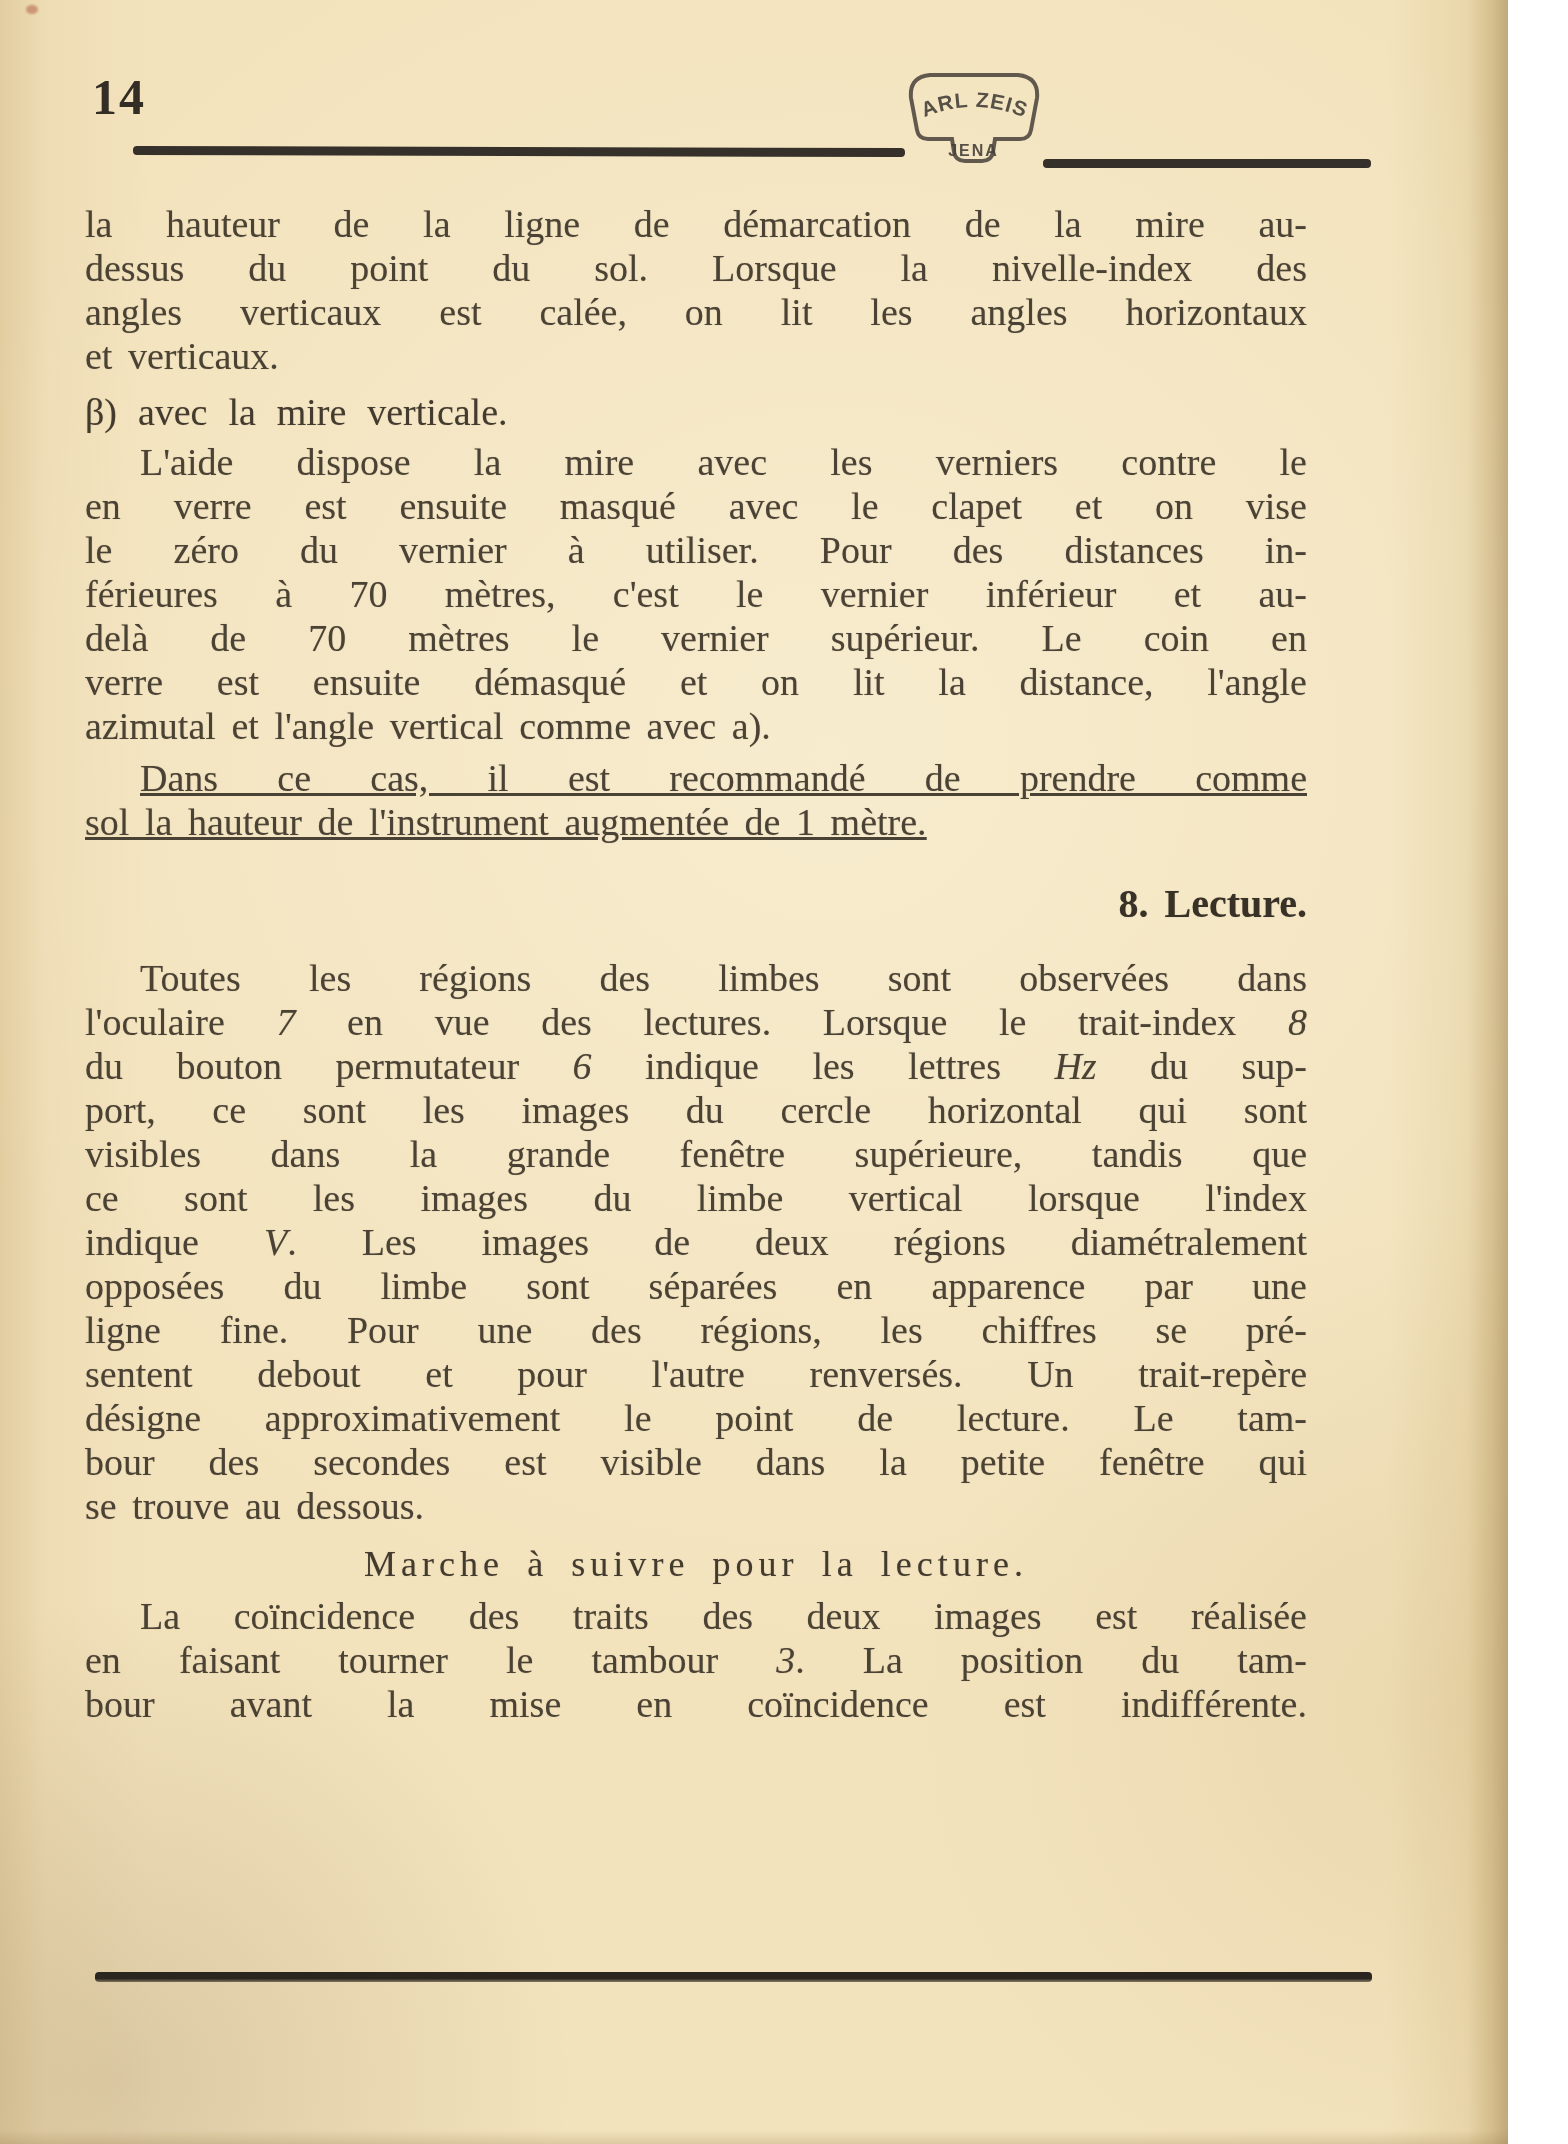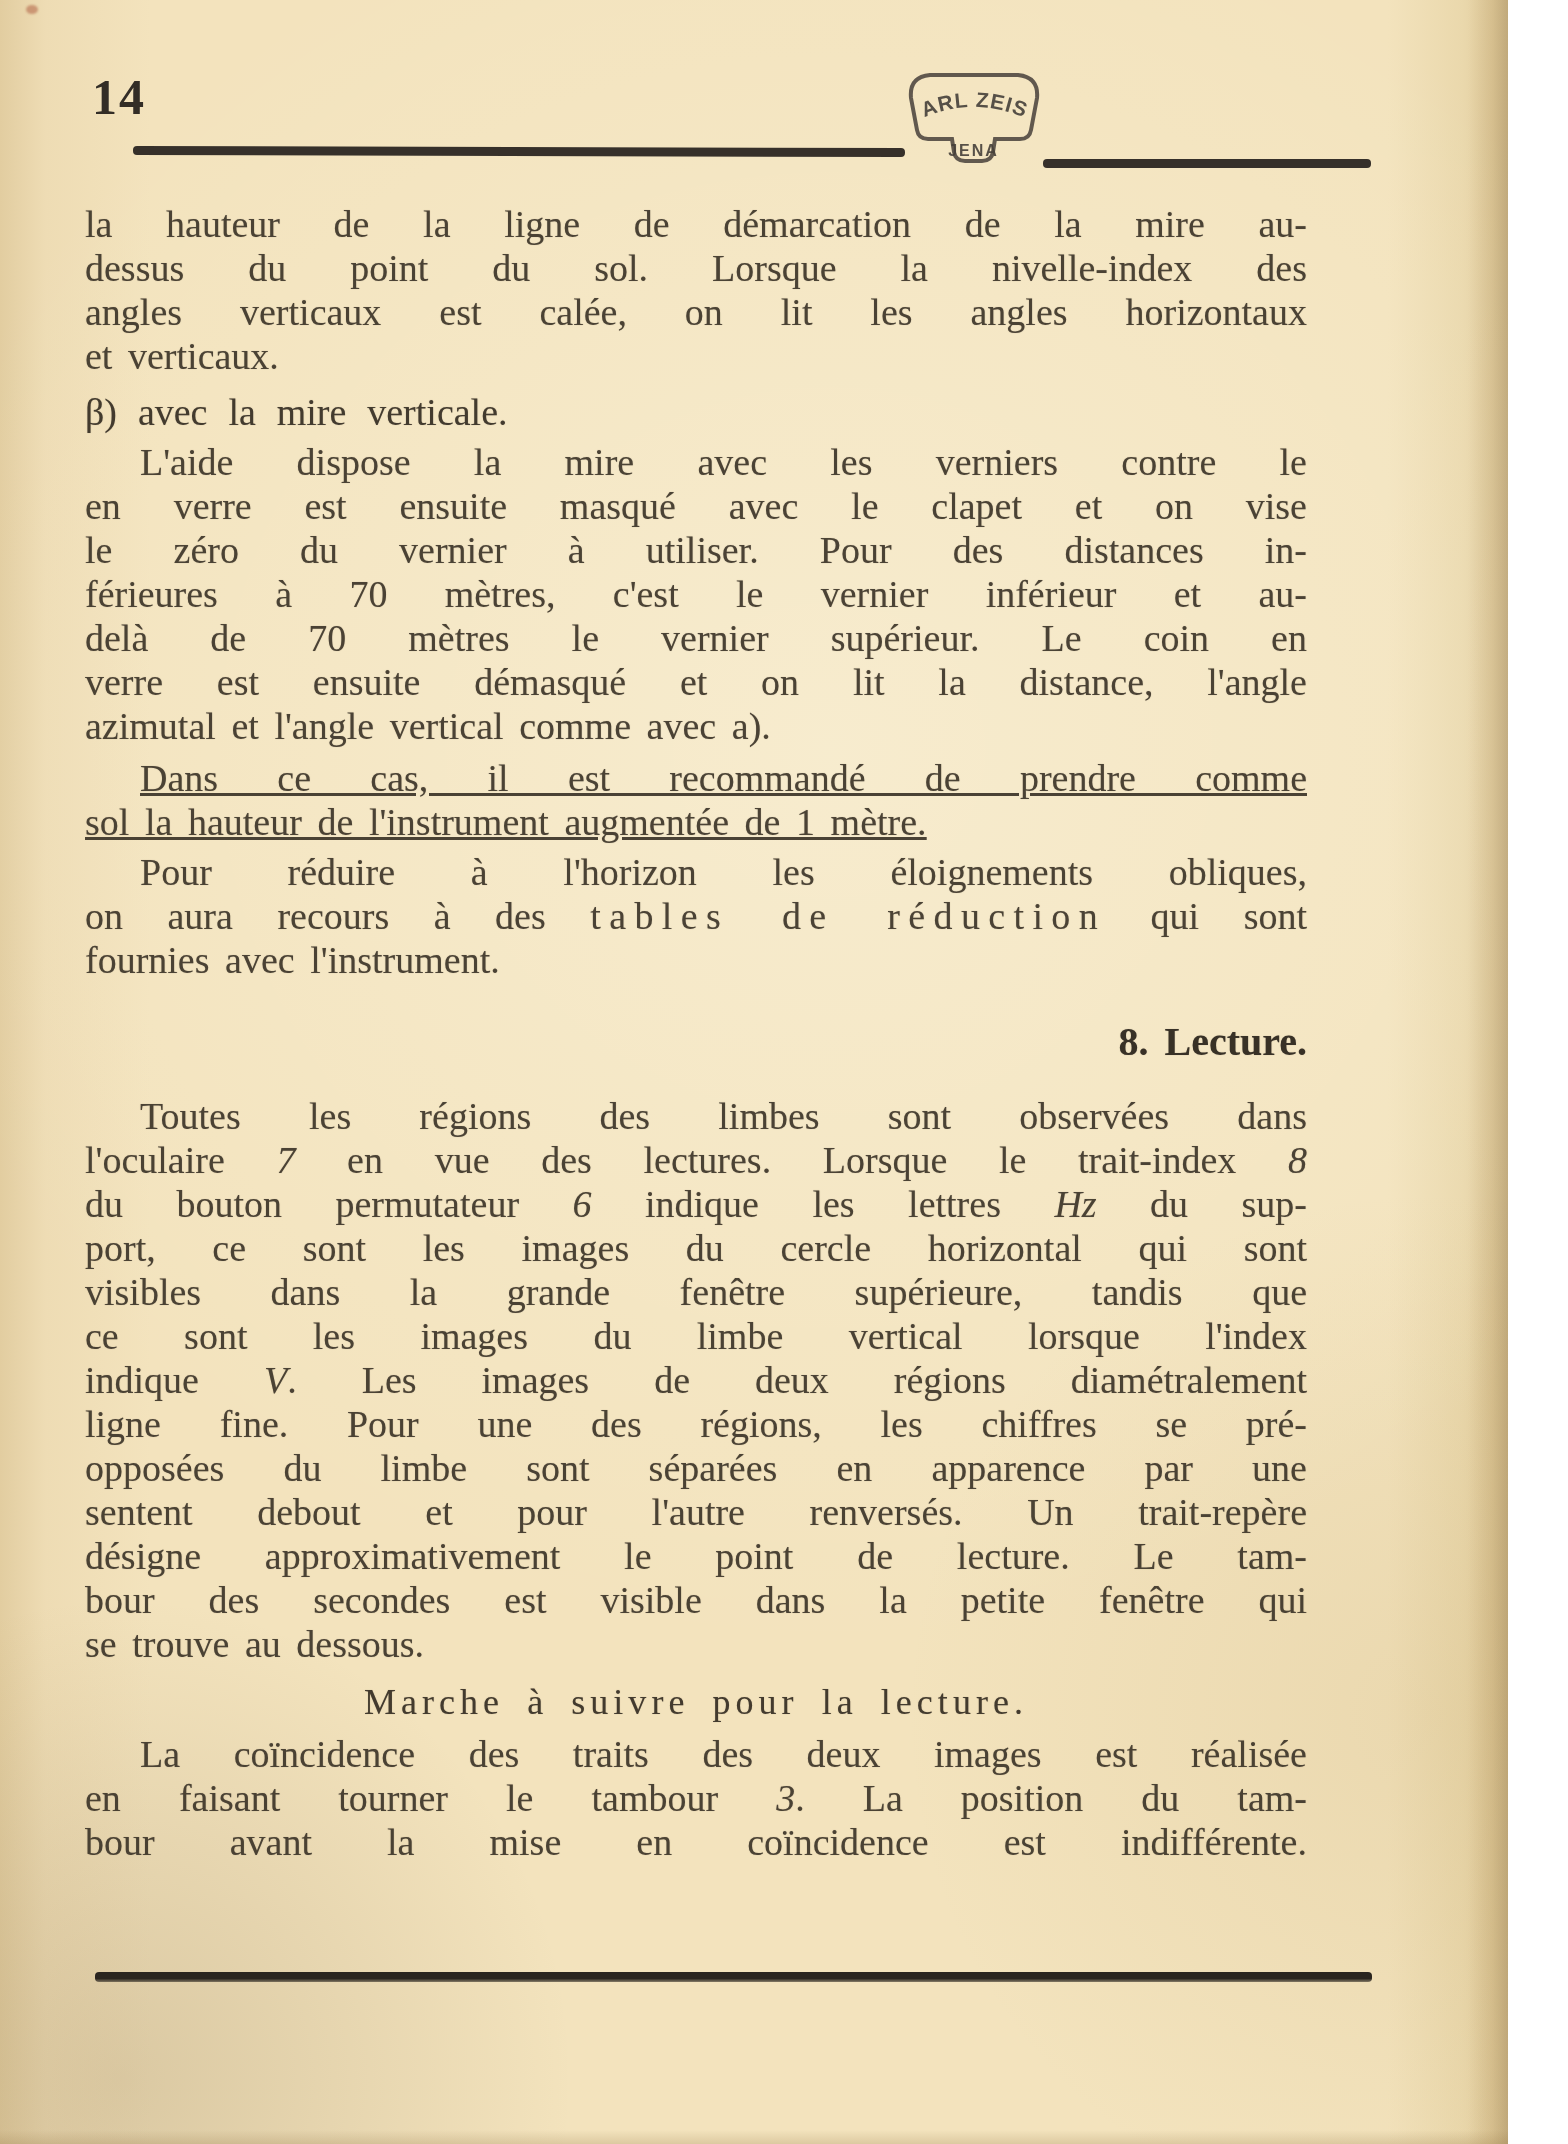--- a/index.html
+++ b/index.html
@@ -92,36 +92,31 @@
         <div class="line j"><span>le zéro du vernier à utiliser. Pour des distances in-</span></div>
         <div class="line j"><span>férieures à 70 mètres, c'est le vernier inférieur et au-</span></div>
         <div class="line j"><span>delà de 70 mètres le vernier supérieur. Le coin en</span></div>
         <div class="line j"><span>verre est ensuite démasqué et on lit la distance, l'angle</span></div>
         <div class="line"><span>azimutal et l'angle vertical comme avec a).</span></div>
       </div>
       <div class="para p-sp3">
         <div class="line j ind"><span>Dans ce cas, il est recommandé de prendre comme</span></div>
         <div class="line"><span>sol la hauteur de l'instrument augmentée de 1 mètre.</span></div>
       </div>
-      <div class="para p-sp4">
-        <div class="line j ind"><span>Pour réduire à l'horizon les éloignements obliques,</span></div>
-        <div class="line j"><span>on aura recours à des </span><span class="ls">tables de réduction</span><span> qui sont</span></div>
-        <div class="line"><span>fournies avec l'instrument.</span></div>
-      </div>
       <div class="h-lecture">8. Lecture.</div>
       <div class="para">
         <div class="line j ind"><span>Toutes les régions des limbes sont observées dans</span></div>
         <div class="line j"><span>l'oculaire </span><span class="it">7</span><span> en vue des lectures. Lorsque le trait-index </span><span class="it">8</span></div>
         <div class="line j"><span>du bouton permutateur </span><span class="it">6</span><span> indique les lettres </span><span class="it">Hz</span><span> du sup-</span></div>
         <div class="line j"><span>port, ce sont les images du cercle horizontal qui sont</span></div>
         <div class="line j"><span>visibles dans la grande fenêtre supérieure, tandis que</span></div>
         <div class="line j"><span>ce sont les images du limbe vertical lorsque l'index</span></div>
         <div class="line j"><span>indique </span><span class="it">V</span><span>. Les images de deux régions diamétralement</span></div>
+        <div class="line j"><span>opposées du limbe sont séparées en apparence par une</span></div>
         <div class="line j"><span>ligne fine. Pour une des régions, les chiffres se pré-</span></div>
-        <div class="line j"><span>opposées du limbe sont séparées en apparence par une</span></div>
         <div class="line j"><span>sentent debout et pour l'autre renversés. Un trait-repère</span></div>
         <div class="line j"><span>désigne approximativement le point de lecture. Le tam-</span></div>
         <div class="line j"><span>bour des secondes est visible dans la petite fenêtre qui</span></div>
         <div class="line"><span>se trouve au dessous.</span></div>
       </div>
       <div class="h-marche">Marche à suivre pour la lecture.</div>
       <div class="para p-sp6">
         <div class="line j ind"><span>La coïncidence des traits des deux images est réalisée</span></div>
         <div class="line j"><span>en faisant tourner le tambour </span><span class="it">3</span><span>. La position du tam-</span></div>
         <div class="line j"><span>bour avant la mise en coïncidence est indifférente.</span></div>

